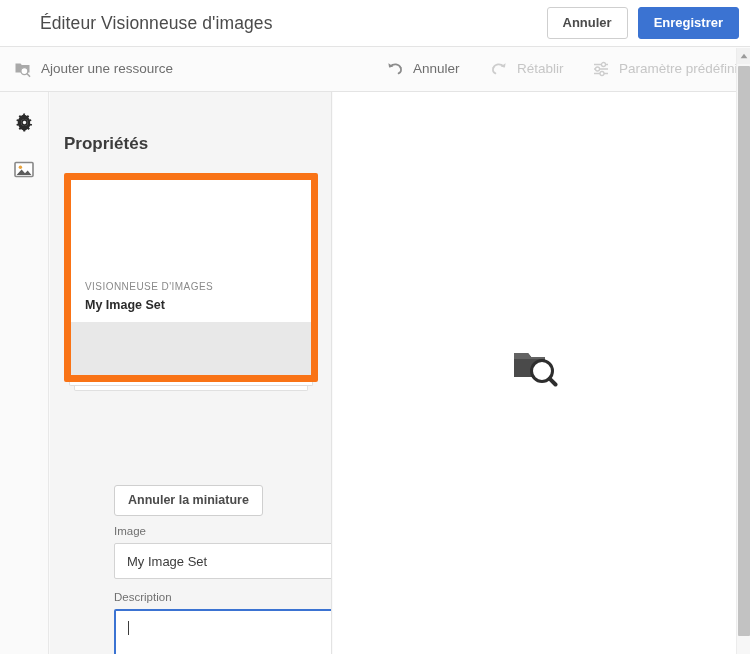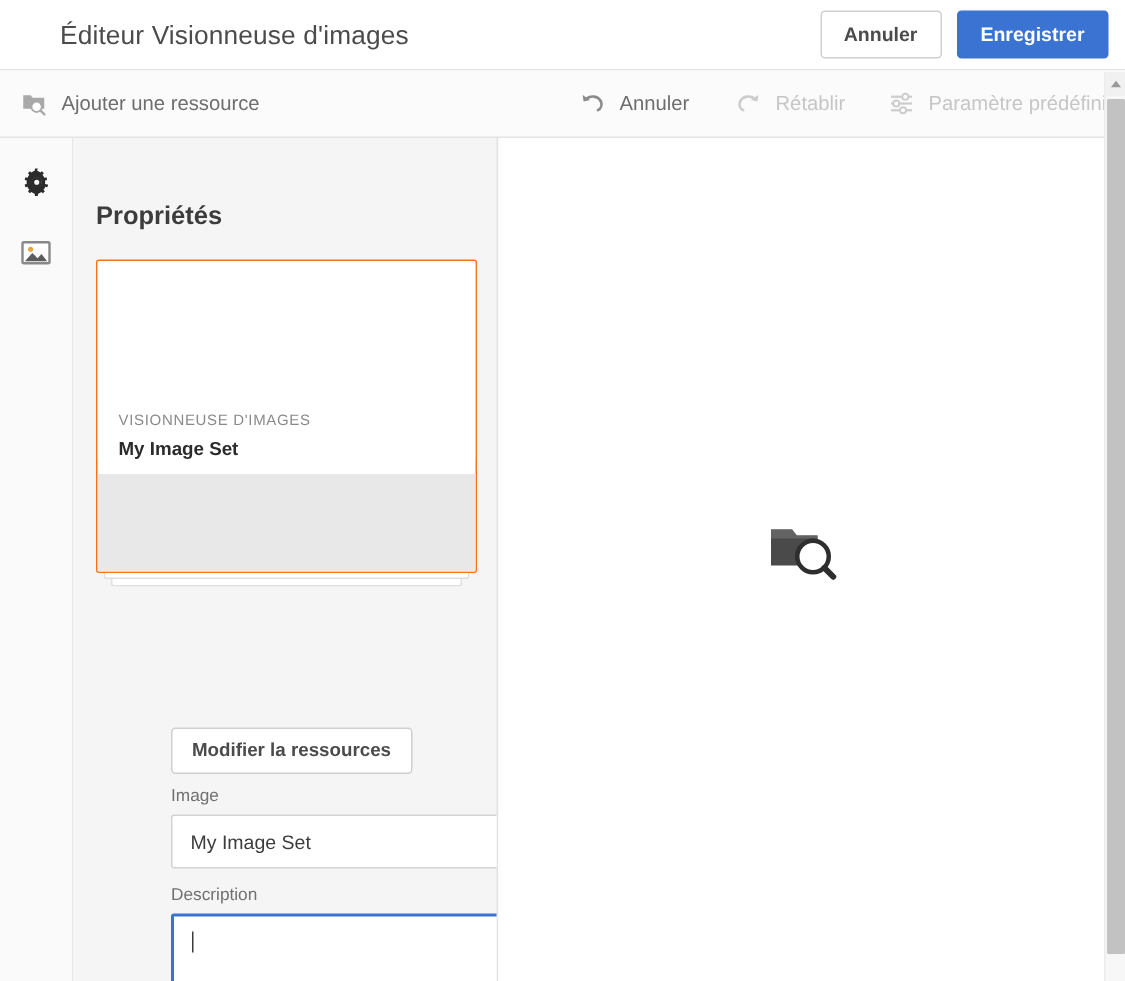--- a/index.html
+++ b/index.html
@@ -116,21 +116,21 @@
   .card-shadow2 {
     position: absolute; left: 10px; top: 212px; width: 234px; height: 6px;
     background: #ffffff; border: 1px solid #e0e0e0; border-top: none; border-radius: 0 0 2px 2px;
   }
   .card-shadow1 {
     position: absolute; left: 5px; top: 206px; width: 244px; height: 7px;
     background: #ffffff; border: 1px solid #dedede; border-top: none; border-radius: 0 0 2px 2px;
   }
   .card {
     position: absolute; left: 0; top: 0; width: 254px; height: 209px;
-    background: #ffffff; border: 1px solid #f97316; border-radius: 2px;
+    background: #ffffff; border: 7px solid #f97316; border-radius: 2px;
     overflow: hidden;
   }
   .card-body { position: absolute; left: 0; top: 0; width: 100%; height: 132px; background: #ffffff; }
   .card-kicker {
     position: absolute; left: 14px; top: 101px;
     font-size: 10px; letter-spacing: 0.45px; color: #8a8a8a; text-transform: uppercase;
   }
   .card-name {
     position: absolute; left: 14px; top: 118px;
     font-size: 12.5px; font-weight: 700; color: #2b2b2b;
@@ -305,21 +305,21 @@
       <div class="card-shadow1"></div>
       <div class="card">
         <div class="card-body">
           <div class="card-kicker">VISIONNEUSE D'IMAGES</div>
           <div class="card-name">My Image Set</div>
         </div>
         <div class="card-thumb"></div>
       </div>
     </div>
 
-    <div class="thumb-btn">Modifier la ressources</div>
+    <div class="thumb-btn">Annuler la miniature</div>
 
     <div class="field-label" id="label-titre">Image</div>
     <input class="text-input" type="text" value="My Image Set" style="">
 
     <div class="field-label" id="label-description">Description</div>
     <div class="textarea-wrap">
       <div class="textarea-text"><span class="caret"></span></div>
     </div>
 
   </div>

